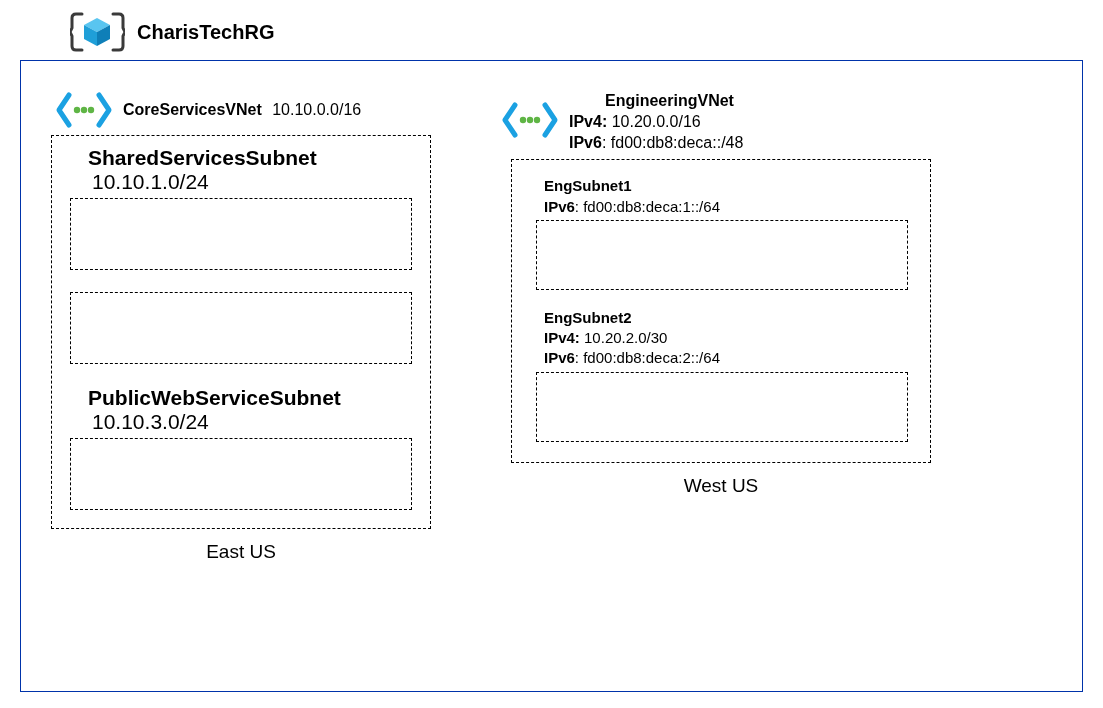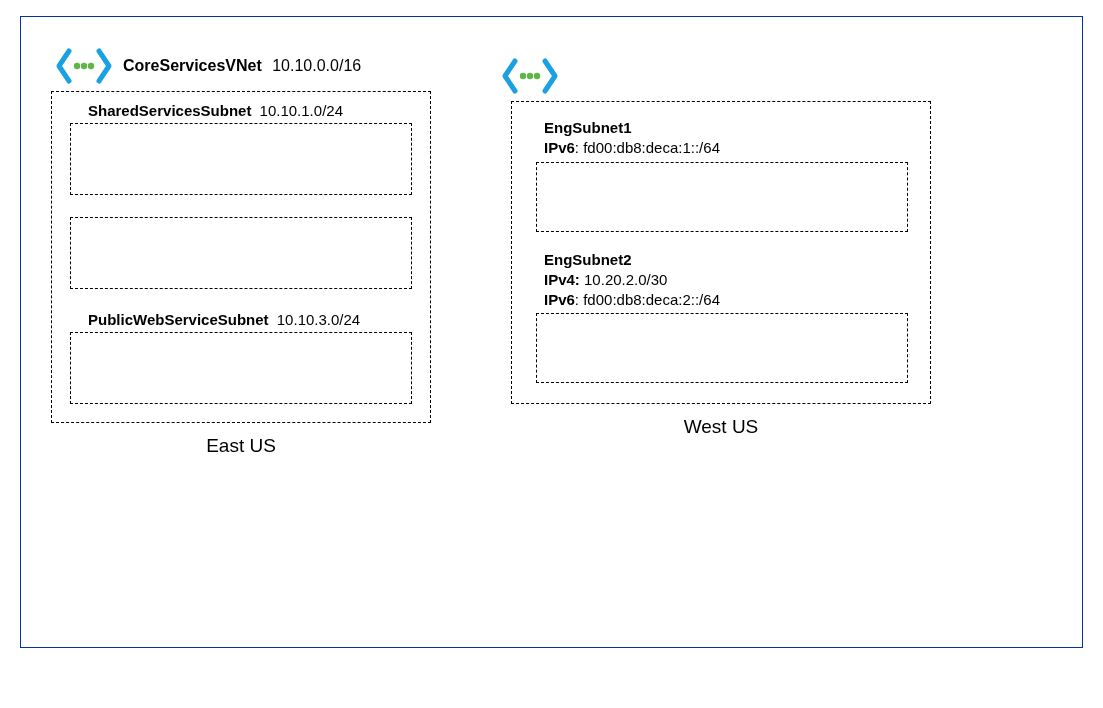--- a/index.html
+++ b/index.html
@@ -67,21 +67,21 @@
   .vnet-box {
     border: 1.5px dashed #000;
     width: 380px;
     padding: 10px 18px 18px 18px;
     display: flex;
     flex-direction: column;
     gap: 22px;
   }
   .vnet-box.eng { width: 420px; padding: 16px 22px 20px 4px; gap: 18px; }
   .subnet-wrap { }
-  .subnet-label { font-size: 15px; font-weight: 700; padding-bottom: 4px; padding-left: 18px;}
+  .subnet-label { font-size: 21px; font-weight: 700; padding-bottom: 4px; padding-left: 18px;}
   .subnet-label .cidr { font-weight: 400; margin-left: 4px; }
   .subnet-box {
     border: 1.5px dashed #000;
     height: 72px;
   }
   .subnet-box.sm { height: 70px; margin-left: 20px;}
   .eng-sub-label { font-size: 15px; line-height: 1.35; padding-left: 28px; padding-bottom: 3px;}
   .eng-sub-label .nm { font-weight: 700; }
   .eng-sub-label .lbl { font-weight: 700; }
   .region {
@@ -89,20 +89,34 @@
     font-weight: 400;
     margin-top: 12px;
   }
   svg { display: block; }
 </style>
 </head>
 <body>
 
 <div class="canvas">
 
+  <div class="rg-header">
+    <span class="rg-icon">
+      <svg width="55" height="44" viewBox="0 0 55 44">
+
+        <path d="M12 4 L6 4 Q2 4 2 8 L2 18 L0 22 L2 26 L2 36 Q2 40 6 40 L12 40" fill="none" stroke="#3a3a3a" stroke-width="3" stroke-linecap="round"></path>
+        <path d="M43 4 L49 4 Q53 4 53 8 L53 18 L55 22 L53 26 L53 36 Q53 40 49 40 L43 40" fill="none" stroke="#3a3a3a" stroke-width="3" stroke-linecap="round"></path>
+
+        <polygon points="27,8 40,15 27,22 14,15" fill="#59c5f0"></polygon>
+        <polygon points="14,15 27,22 27,36 14,29" fill="#1f9fd8"></polygon>
+        <polygon points="40,15 27,22 27,36 40,29" fill="#0f7fb8"></polygon>
+      </svg>
+    </span>
+    <span class="rg-title">CharisTechRG</span>
+  </div>
 
   <div class="rg-box">
 
     <div class="vnet-col">
       <div class="vnet-header">
         <span class="vnet-icon">
           <svg width="58" height="38" viewBox="0 0 58 38">
             <path d="M14 4 L4 19 L14 34" fill="none" stroke="#1ba1e2" stroke-width="5" stroke-linecap="round" stroke-linejoin="round"></path>
             <path d="M44 4 L54 19 L44 34" fill="none" stroke="#1ba1e2" stroke-width="5" stroke-linecap="round" stroke-linejoin="round"></path>
             <circle cx="22" cy="19" r="3.2" fill="#5fb545"></circle>
@@ -143,20 +157,30 @@
       <div class="vnet-header eng">
         <span class="vnet-icon" style="margin-top:10px;">
           <svg width="58" height="38" viewBox="0 0 58 38">
             <path d="M14 4 L4 19 L14 34" fill="none" stroke="#1ba1e2" stroke-width="5" stroke-linecap="round" stroke-linejoin="round"></path>
             <path d="M44 4 L54 19 L44 34" fill="none" stroke="#1ba1e2" stroke-width="5" stroke-linecap="round" stroke-linejoin="round"></path>
             <circle cx="22" cy="19" r="3.2" fill="#5fb545"></circle>
             <circle cx="29" cy="19" r="3.2" fill="#5fb545"></circle>
             <circle cx="36" cy="19" r="3.2" fill="#5fb545"></circle>
           </svg>
         </span>
+        <div class="vnet-info">
+          <div class="vnet-title" style="padding-left:36px;">EngineeringVNet</div>
+          <div>
+            <span class="lbl">IPv4:</span>
+            <span>10.20.0.0/16</span>
+          </div>
+          <div>
+            <span class="lbl">IPv6</span><span>: fd00:db8:deca::/48</span>
+          </div>
+        </div>
       </div>
 
       <div class="vnet-box eng">
         <div class="subnet-wrap">
           <div class="eng-sub-label">
             <div class="nm">EngSubnet1</div>
             <div><span class="lbl">IPv6</span><span>: fd00:db8:deca:1::/64</span></div>
           </div>
           <div class="subnet-box sm"></div>
         </div>

